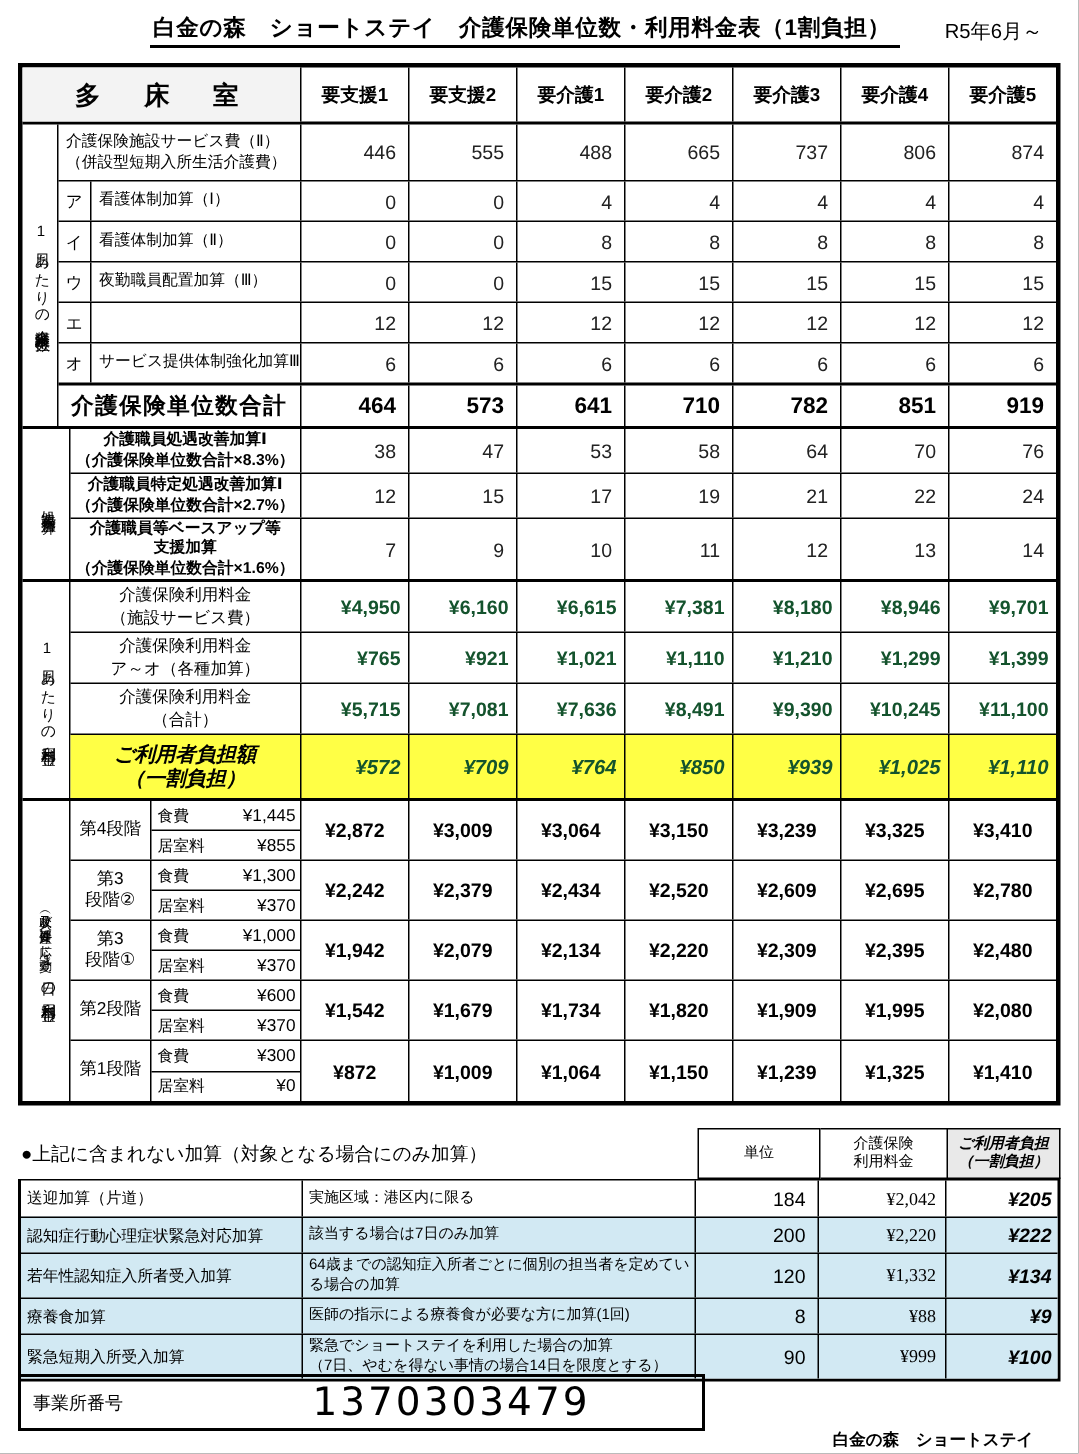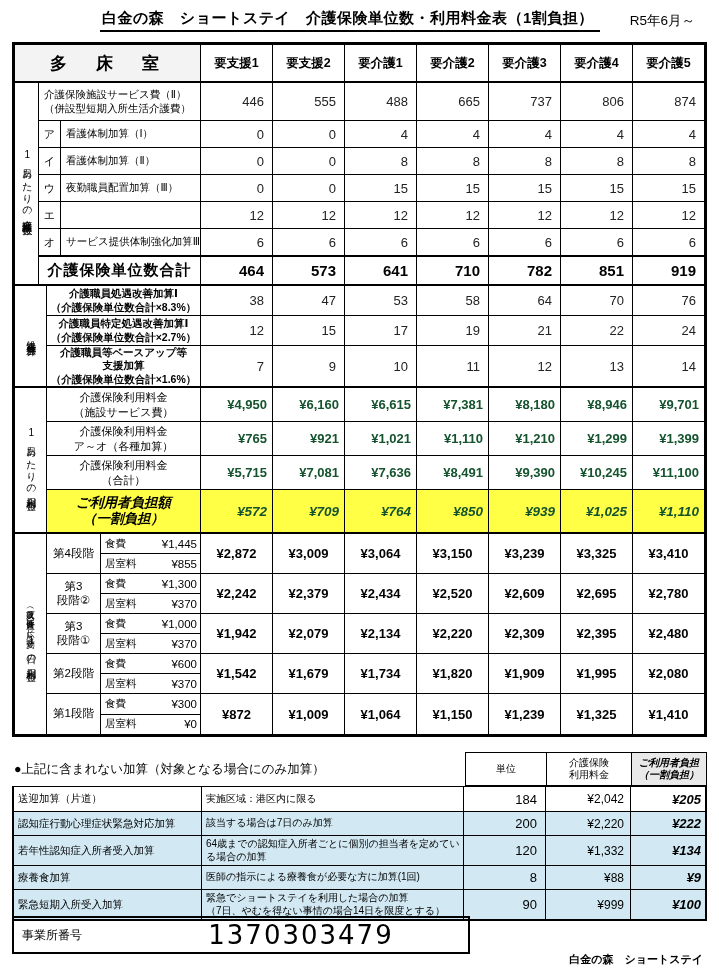--- a/index.html
+++ b/index.html
@@ -85,30 +85,30 @@
   .bt{border:2px solid #000;border-top:1px solid #000;}
   .btr{display:flex;min-height:24px;align-items:stretch;}
   .btr + .btr{border-top:1px solid #000;}
   .btr.hl{background:#d2e9f3;}
   .c-name{width:188px;border-right:1px solid #000;display:flex;align-items:center;padding:2px 2px 2px 4px;font-size:10.5px;}
   .c-desc{width:262px;border-right:1px solid #000;display:flex;align-items:center;padding:2px 2px 2px 4px;
           font-size:10px;line-height:1.25;white-space:pre-line;}
   .c-unit{width:82px;border-right:1px solid #000;display:flex;align-items:center;justify-content:flex-end;
           padding-right:8px;font-size:13px;}
   .c-fee{width:85px;border-right:1px solid #000;display:flex;align-items:center;justify-content:flex-end;
-         padding-right:6px;font-size:12px;}
+         padding-right:6px;font-size:12px;font-family:Liberation Serif, serif;}
   .c-burden{flex:1;display:flex;align-items:center;justify-content:flex-end;padding-right:4px;
             font-size:13px;font-weight:bold;font-style:italic;}
 
   
   .office{position:absolute;left:12px;top:916px;width:458px;height:38px;border:2px solid #000;display:flex;align-items:center;}
   .office-label{width:120px;padding-left:8px;font-size:12px;}
   .office-number{flex:1;text-align:center;font-family:"DejaVu Sans",sans-serif;font-size:26px;letter-spacing:2px;line-height:1;}
 
-  .pagefooter{position:absolute;right:16px;top:952px;font-size:11px;font-weight:bold;}
+  .pagefooter{position:absolute;right:30px;top:952px;font-size:11px;font-weight:bold;}
 </style>
 </head>
 <body>
 
 <div class="page">
 
   <div class="titlebar">
     <span class="doc-title">白金の森　ショートステイ　介護保険単位数・利用料金表（1割負担）</span>
     <span class="period">R5年6月～</span>
   </div>

